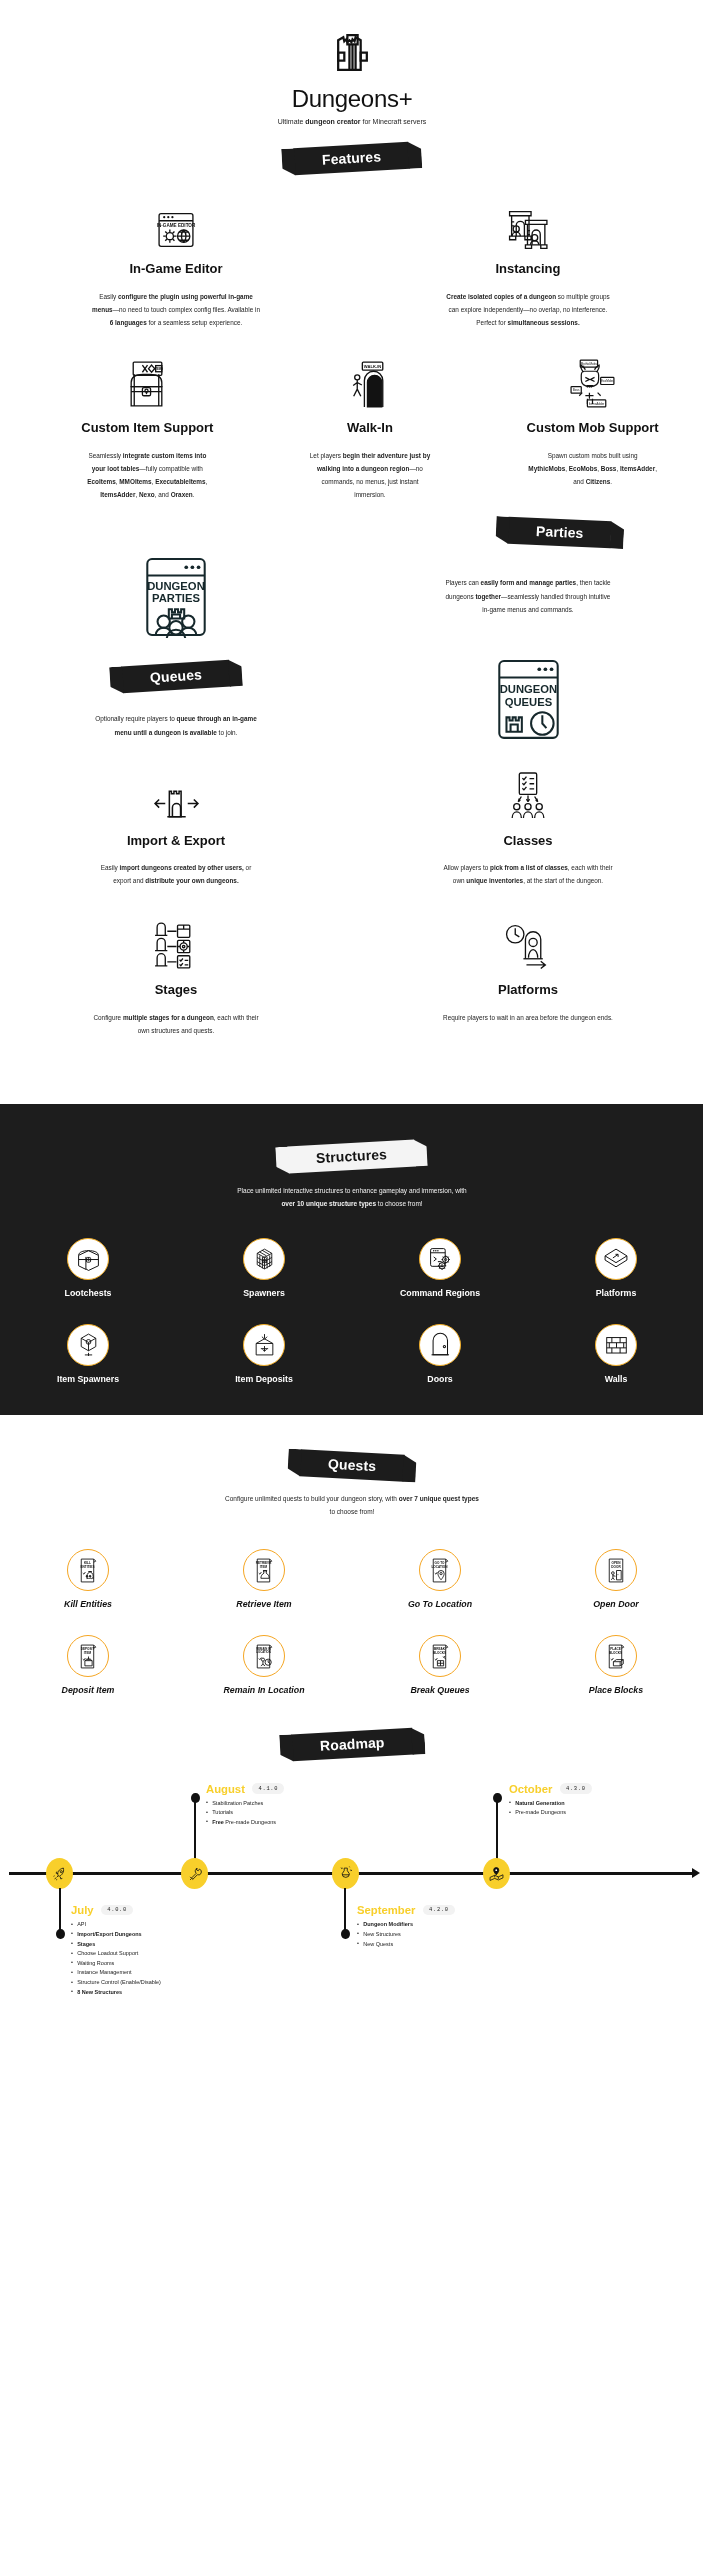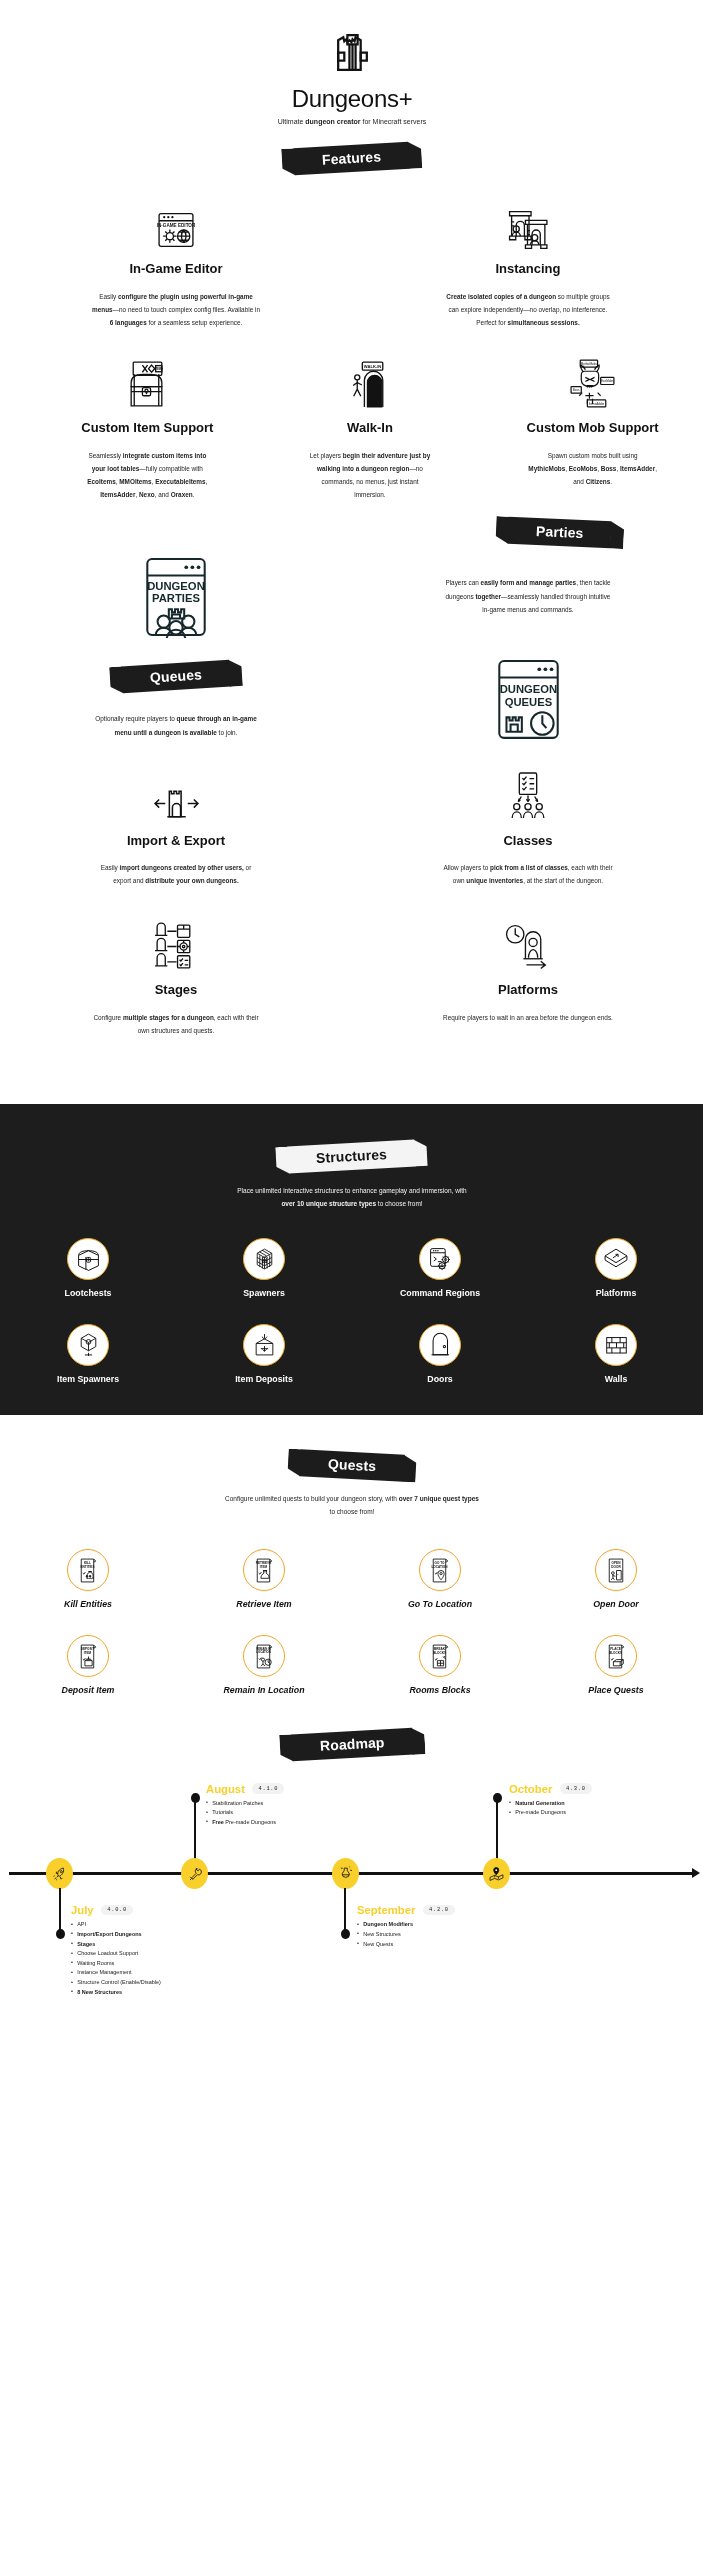--- a/index.html
+++ b/index.html
@@ -585,36 +585,36 @@
             <path d="M10 4h24v44H10z"></path>
               <path d="M34 4l4 4-4 2"></path>
             <text x="22" y="14" font-size="6" font-weight="700" text-anchor="middle" fill="#121212" stroke="none" font-family="Liberation Sans, sans-serif">BREAK</text>
             <text x="22" y="21" font-size="6" font-weight="700" text-anchor="middle" fill="#121212" stroke="none" font-family="Liberation Sans, sans-serif">BLOCKS</text>
             <path d="M13 31l2 2 3-4"></path>
             <path d="M18 34h12v10H18z"></path>
             <path d="M24 34v10M18 39h12"></path>
             <path d="M29 26l5 5M33 25l-3 3"></path>
           </svg>
         </div>
-        <div class="cap">Rooms Blocks</div>
+        <div class="cap">Break Queues</div>
       </div>
       <div class="card">
         <div class="bubble">
           <svg width="24" height="27" viewBox="0 0 46 52" fill="none" stroke="#121212" stroke-width="1.7">
             <path d="M10 4h24v44H10z"></path>
               <path d="M34 4l4 4-4 2"></path>
             <text x="22" y="14" font-size="6" font-weight="700" text-anchor="middle" fill="#121212" stroke="none" font-family="Liberation Sans, sans-serif">PLACE</text>
             <text x="22" y="21" font-size="6" font-weight="700" text-anchor="middle" fill="#121212" stroke="none" font-family="Liberation Sans, sans-serif">BLOCKS</text>
             <path d="M13 31l2 2 3-4"></path>
             <path d="M18 36h13v8H18z"></path>
               <path d="M18 36l6-4 13 0-6 4"></path>
               <path d="M31 44l6-4V32"></path>
           </svg>
         </div>
-        <div class="cap">Place Quests</div>
+        <div class="cap">Place Blocks</div>
       </div>
     </div>
   </div>
 
   <div class="roadmap">
     <div class="ribbon-wrap">
       <span class="ribbon dark rb-rot-1">Roadmap</span>
     </div>
 
     <div class="timeline">

